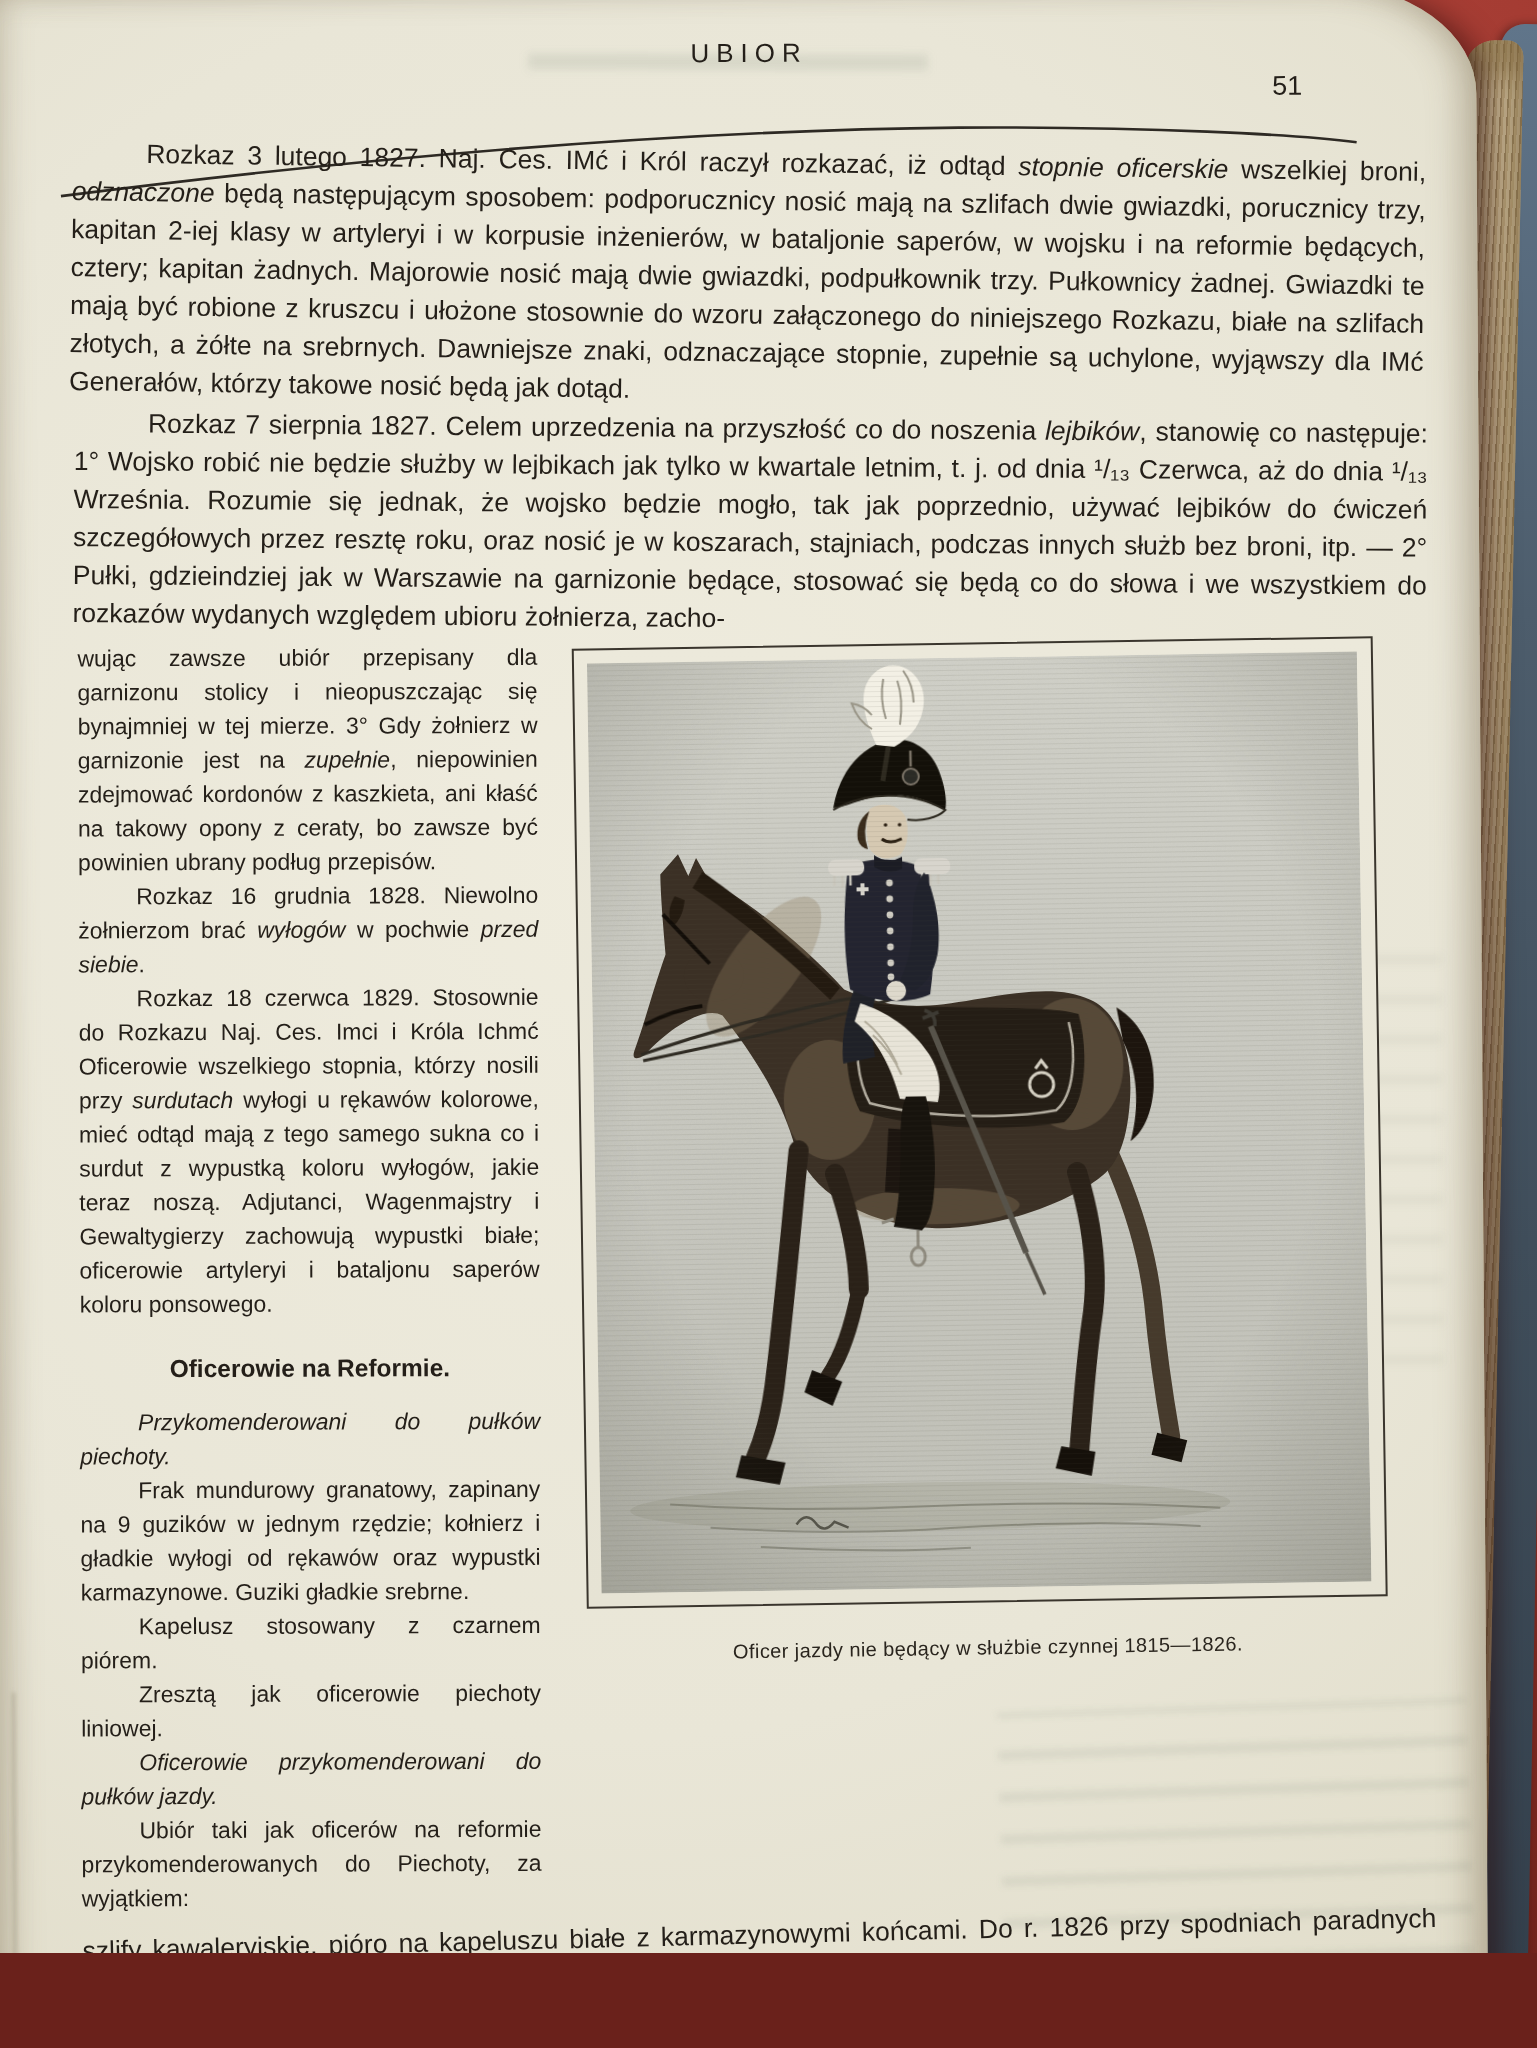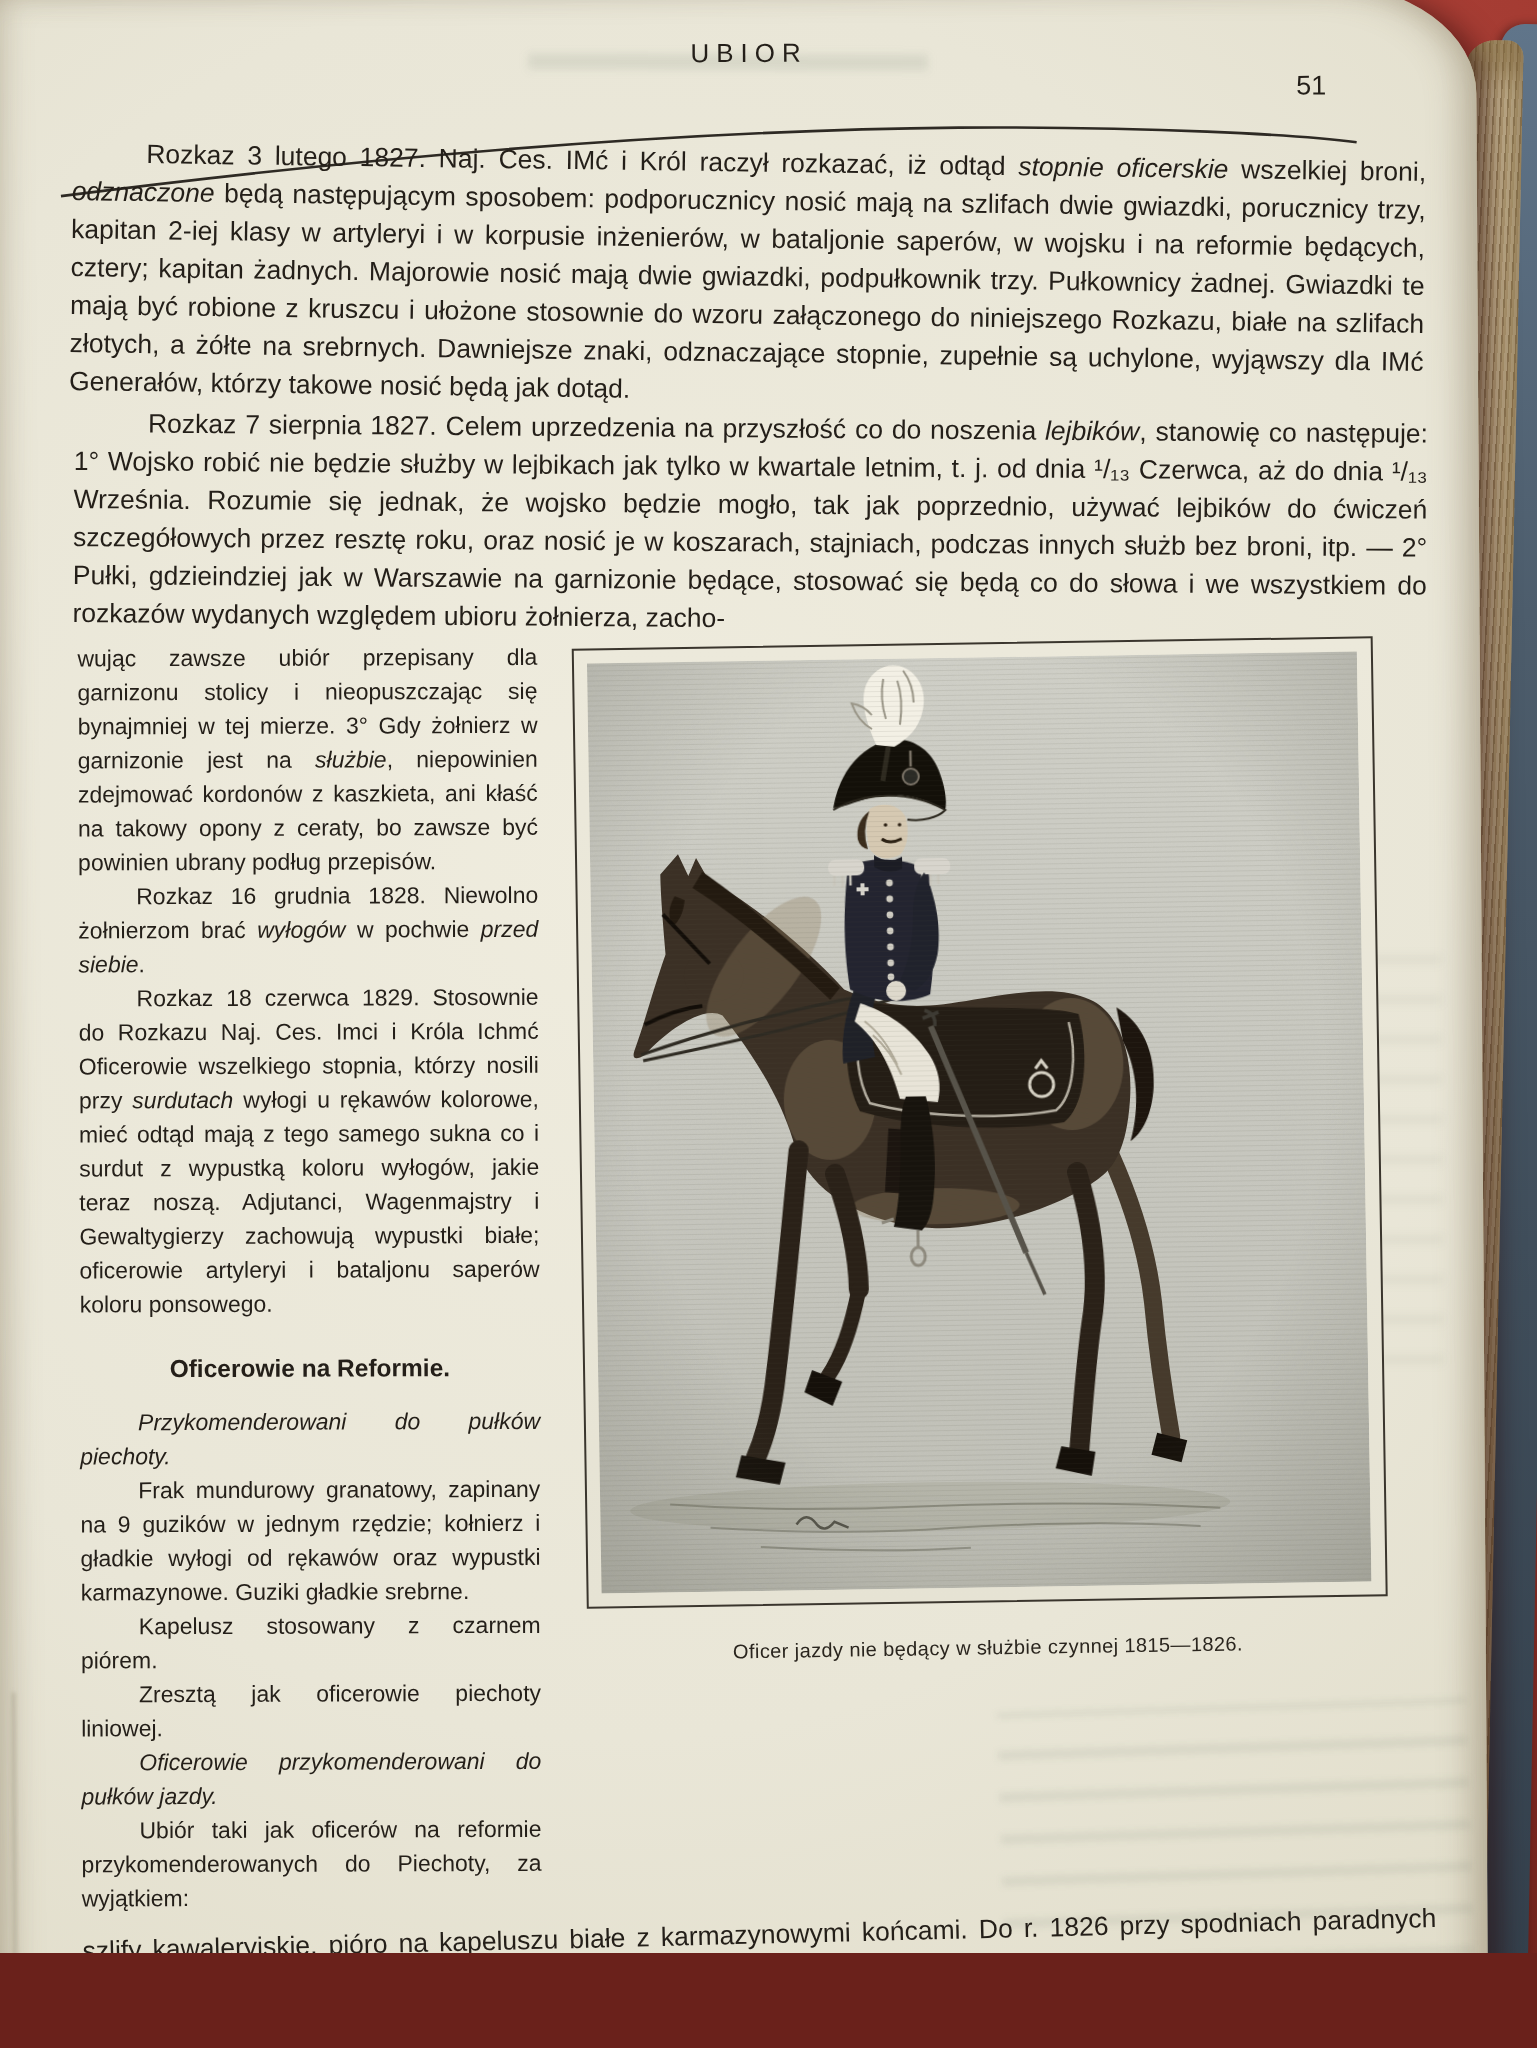--- a/index.html
+++ b/index.html
@@ -15,21 +15,21 @@
     background:repeating-linear-gradient(92deg,#cdbb97 0 3px,#9c8660 3px 4.5px,#bda87f 4.5px 7px);
     box-shadow:inset 0 34px 26px rgba(120,95,55,.55), inset 0 -44px 34px rgba(60,40,20,.4);}
   .page{position:absolute;left:-6px;top:-12px;width:1488px;height:2070px;transform:rotate(-0.35deg);
     background:radial-gradient(115% 85% at 42% 42%, #efecde 0%, #e9e6d7 50%, #e1ddca 80%, #d3ceb9 98%);
     border-radius:4px 150px 26px 0 / 4px 110px 26px 0;
     box-shadow:14px 6px 26px rgba(40,8,8,.5), inset -16px 0 34px rgba(110,95,65,.28),
       inset 0 -20px 34px rgba(110,95,65,.22), inset 18px 0 30px rgba(120,105,75,.18);}
   .content{position:absolute;left:84px;right:50px;top:28px;bottom:0;color:#241f19;}
   .pg-header{position:relative;height:100px;}
   .running-head{text-align:center;font-size:26px;letter-spacing:7px;padding-top:22px;}
-  .page-number{position:absolute;right:100px;top:58px;font-size:27px;}
+  .page-number{position:absolute;right:124px;top:58px;font-size:27px;}
   .head-rule{position:absolute;left:-14px;top:58px;width:1380px;height:150px;pointer-events:none;}
   .para{font-size:26.5px;line-height:38px;text-align:justify;margin:0;}
   .ind{text-indent:74px;}
   .t1{transform:rotate(1.15deg);transform-origin:0 0;margin-top:14px;}
   .t2{transform:rotate(0.8deg);transform-origin:0 0;margin-top:4px;}
   .cols{display:flex;align-items:flex-start;margin-top:10px;}
   .lcol{width:460px;flex:none;transform:rotate(0.15deg);}
   .lcol .para{font-size:23px;line-height:34px;}
   .lcol .ind{text-indent:58px;}
   .col-heading{font-weight:bold;font-size:24.5px;text-align:center;margin:34px 0 22px;}
@@ -71,21 +71,21 @@
         <svg class="head-rule" viewBox="0 0 1380 150" preserveAspectRatio="none">
           <path d="M 2 118 C 300 82, 620 56, 900 55 C 1090 55, 1240 64, 1298 72" fill="none" stroke="#2e2a24" stroke-width="2.6"></path>
         </svg>
       </div>
 
       <p class="para ind t1">Rozkaz 3 lutego 1827. Naj. Ces. IMć i Król raczył rozkazać, iż odtąd <i>stopnie oficerskie</i> wszelkiej broni, <i>odznaczone</i> będą następującym sposobem: podporucznicy nosić mają na szlifach dwie gwiazdki, porucznicy trzy, kapitan 2-iej klasy w artyleryi i w korpusie inżenierów, w bataljonie saperów, w wojsku i na reformie będących, cztery; kapitan żadnych. Majorowie nosić mają dwie gwiazdki, podpułkownik trzy. Pułkownicy żadnej. Gwiazdki te mają być robione z kruszcu i ułożone stosownie do wzoru załączonego do niniejszego Rozkazu, białe na szlifach złotych, a żółte na srebrnych. Dawniejsze znaki, odznaczające stopnie, zupełnie są uchylone, wyjąwszy dla IMć Generałów, którzy takowe nosić będą jak dotąd.</p>
       <p class="para ind t2">Rozkaz 7 sierpnia 1827. Celem uprzedzenia na przyszłość co do noszenia <i>lejbików</i>, stanowię co następuje: 1° Wojsko robić nie będzie służby w lejbikach jak tylko w kwartale letnim, t. j. od dnia ¹/₁₃ Czerwca, aż do dnia ¹/₁₃ Września. Rozumie się jednak, że wojsko będzie mogło, tak jak poprzednio, używać lejbików do ćwiczeń szczegółowych przez resztę roku, oraz nosić je w koszarach, stajniach, podczas innych służb bez broni, itp. — 2° Pułki, gdzieindziej jak w Warszawie na garnizonie będące, stosować się będą co do słowa i we wszystkiem do rozkazów wydanych względem ubioru żołnierza, zacho-</p>
 
       <div class="cols">
         <div class="lcol">
-          <p class="para">wując zawsze ubiór przepisany dla garnizonu stolicy i nieopuszczając się bynajmniej w tej mierze. 3° Gdy żołnierz w garnizonie jest na <i>służbie</i>, niepowinien zdejmować kordonów z kaszkieta, ani kłaść na takowy opony z ceraty, bo zawsze być powinien ubrany podług przepisów.</p>
+          <p class="para">wując zawsze ubiór przepisany dla garnizonu stolicy i nieopuszczając się bynajmniej w tej mierze. 3° Gdy żołnierz w garnizonie jest na <i>zupełnie</i>, niepowinien zdejmować kordonów z kaszkieta, ani kłaść na takowy opony z ceraty, bo zawsze być powinien ubrany podług przepisów.</p>
           <p class="para ind">Rozkaz 16 grudnia 1828. Niewolno żołnierzom brać <i>wyłogów</i> w pochwie <i>przed siebie</i>.</p>
           <p class="para ind">Rozkaz 18 czerwca 1829. Stosownie do Rozkazu Naj. Ces. Imci i Króla Ichmć Oficerowie wszelkiego stopnia, którzy nosili przy <i>surdutach</i> wyłogi u rękawów kolorowe, mieć odtąd mają z tego samego sukna co i surdut z wypustką koloru wyłogów, jakie teraz noszą. Adjutanci, Wagenmajstry i Gewaltygierzy zachowują wypustki białe; oficerowie artyleryi i bataljonu saperów koloru ponsowego.</p>
           <div class="col-heading">Oficerowie na Reformie.</div>
           <p class="para ind ital">Przykomenderowani do pułków piechoty.</p>
           <p class="para ind">Frak mundurowy granatowy, zapinany na 9 guzików w jednym rzędzie; kołnierz i gładkie wyłogi od rękawów oraz wypustki karmazynowe. Guziki gładkie srebrne.</p>
           <p class="para ind">Kapelusz stosowany z czarnem piórem.</p>
           <p class="para ind">Zresztą jak oficerowie piechoty liniowej.</p>
           <p class="para ind ital">Oficerowie przykomenderowani do pułków jazdy.</p>
           <p class="para ind">Ubiór taki jak oficerów na reformie przykomenderowanych do Piechoty, za wyjątkiem:</p>
         </div>

